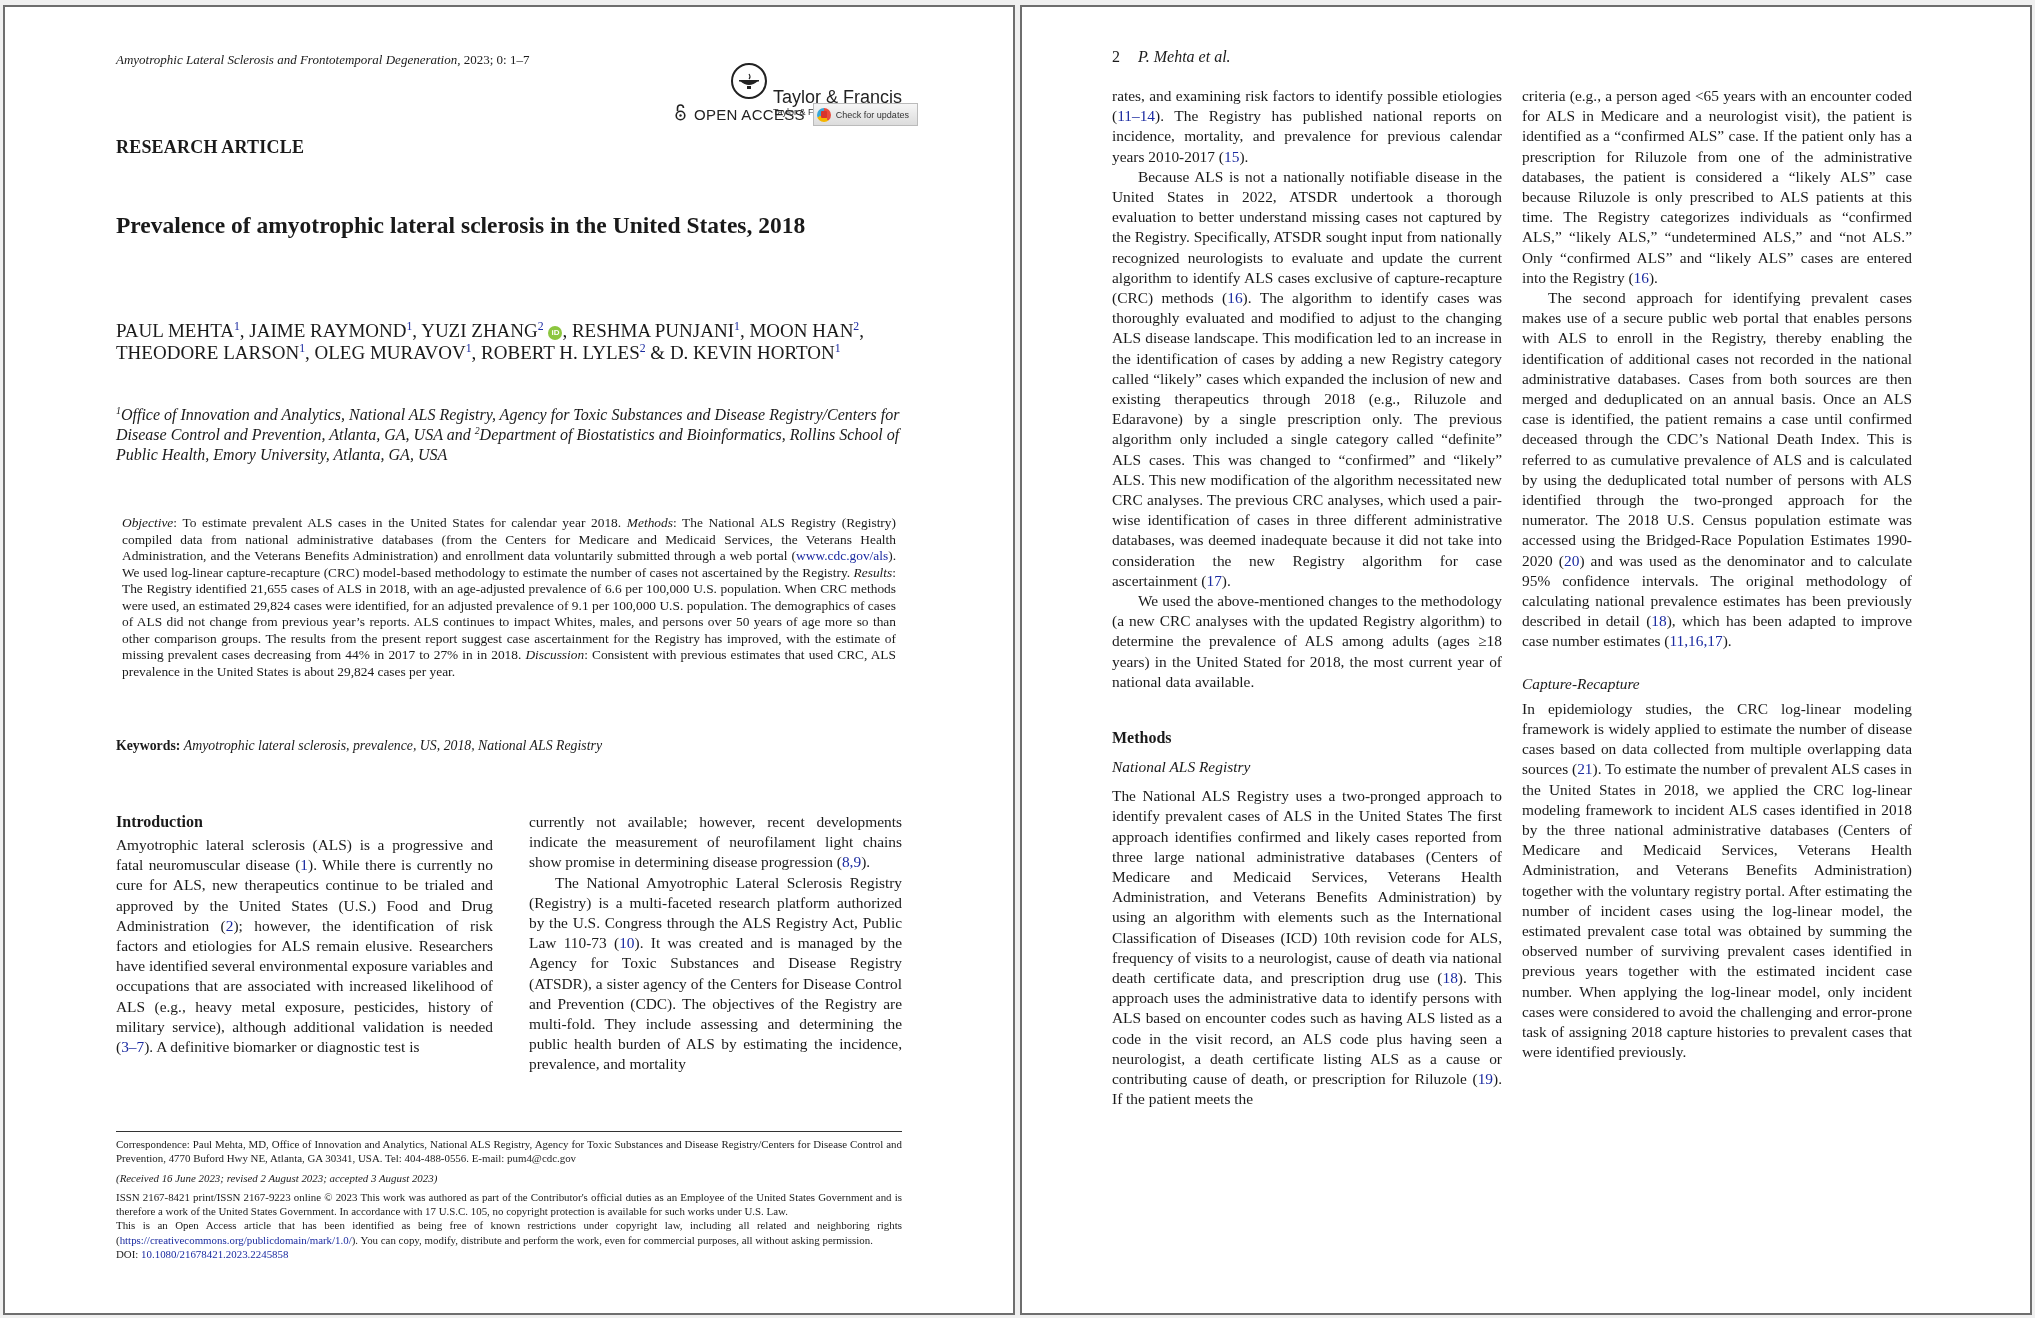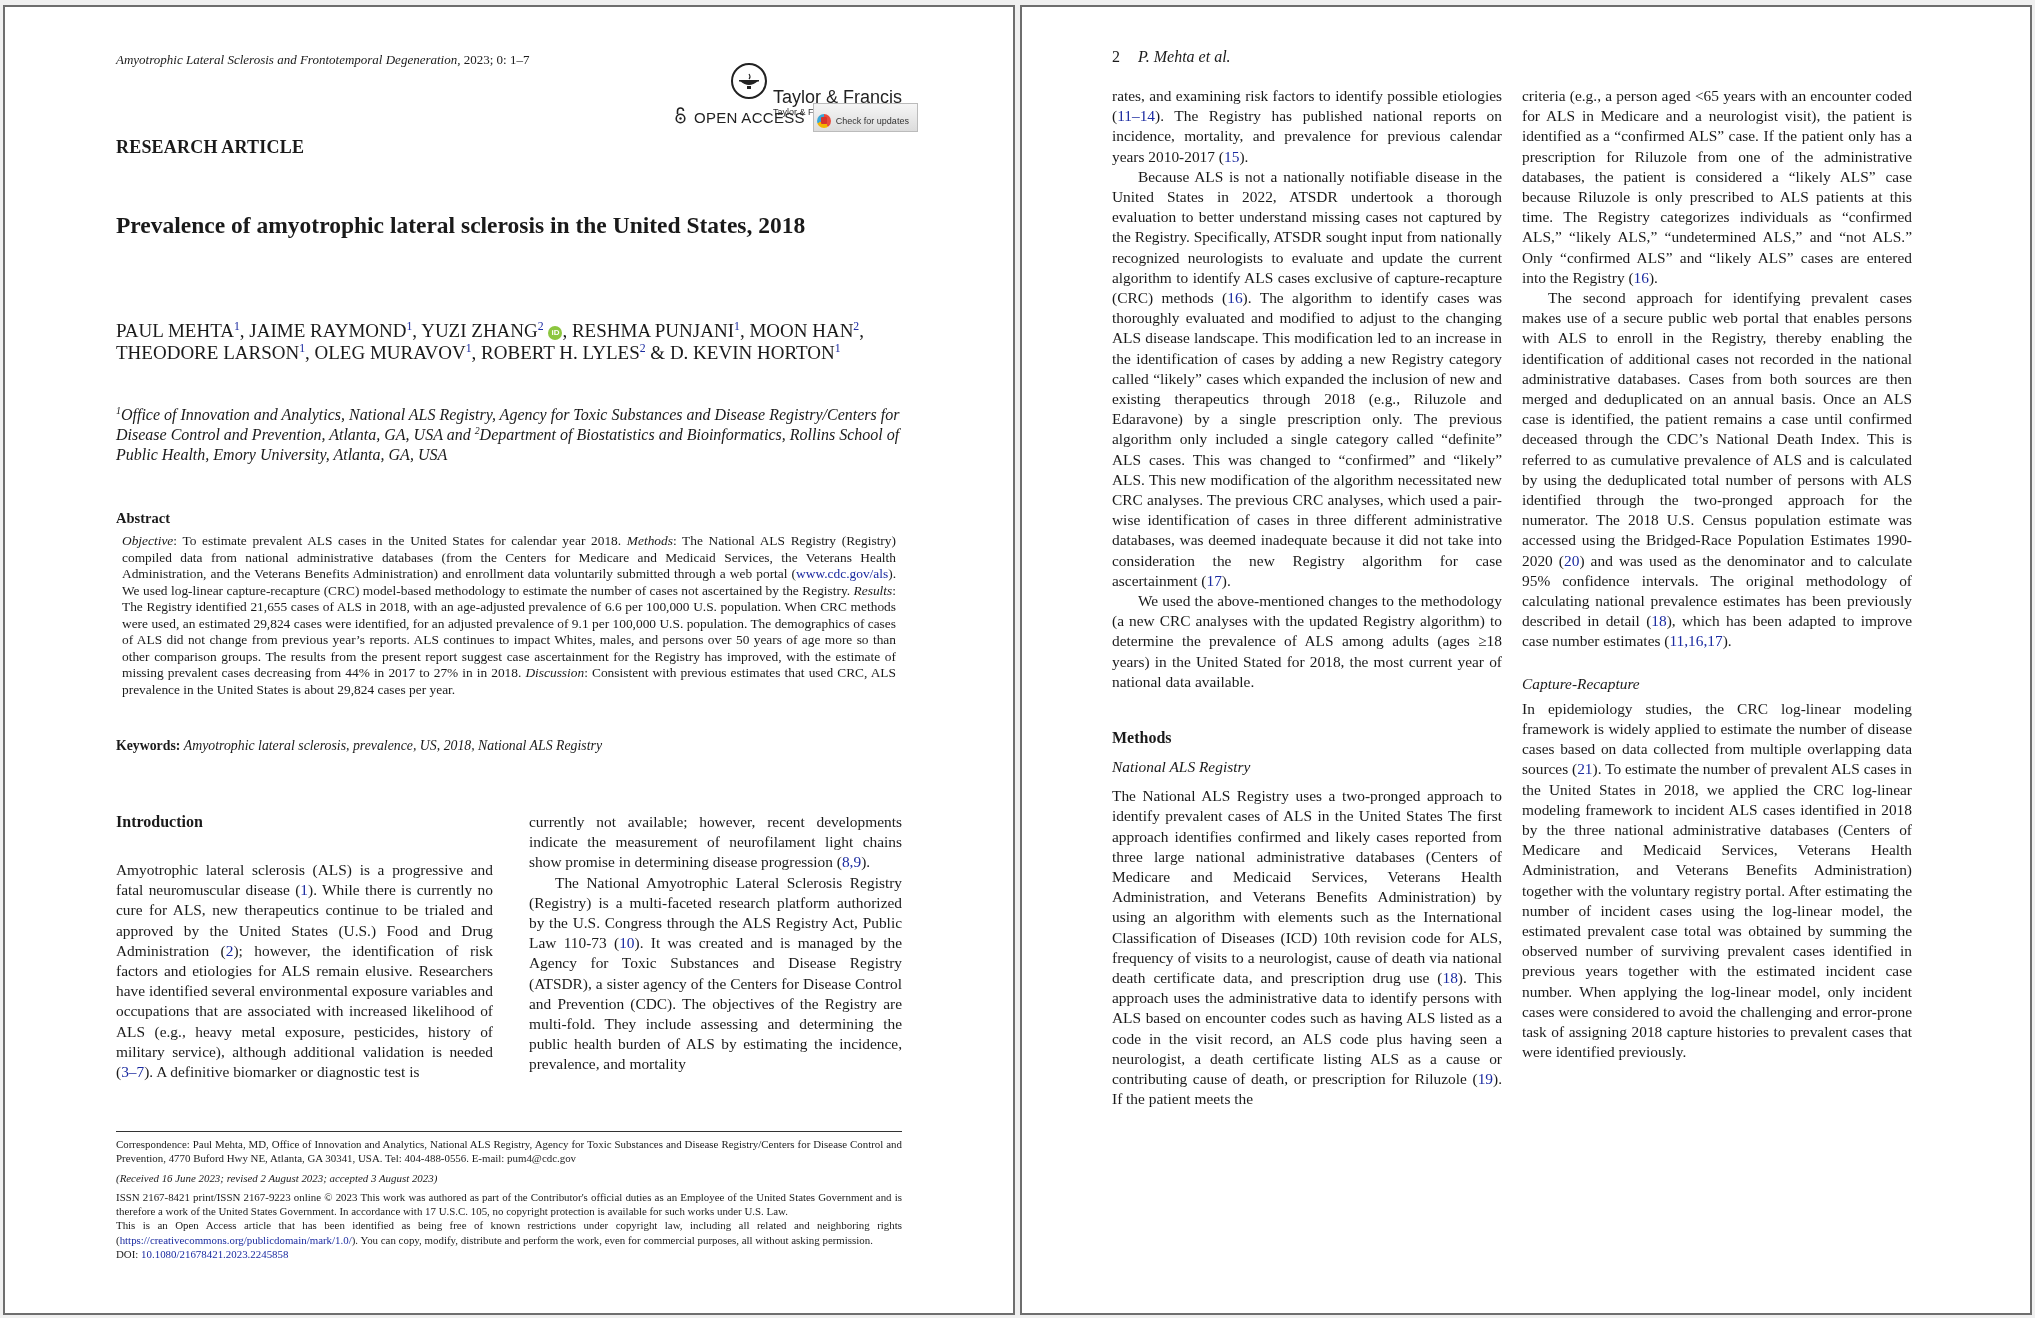--- a/index.html
+++ b/index.html
@@ -35,21 +35,21 @@
   }
   .tf-text { font-family: "Liberation Sans", sans-serif; line-height: 1; }
   .tf-text .big { font-size: 18px; color: #222; margin-top: 44px; }
   .tf-text .small { font-size: 9px; color: #333; margin-top: 2px; }
   .oa { position: absolute; left: 670px; top: 96px; display: flex; align-items: center; gap: 8px; }
   .oa-label { font-family: "Liberation Sans", sans-serif; font-size: 15px; color: #222; letter-spacing: 0.3px; }
   .check-btn {
     display: flex; align-items: center; gap: 5px;
     font-family: "Liberation Sans", sans-serif; font-size: 9px; color: #333;
     background: linear-gradient(#f6f6f6, #dcdcdc); border: 1px solid #bbb;
-    padding: 9px 8px 2px 3px; height: 16px; box-sizing: content-box;
+    padding: 3px 8px 2px 3px; height: 16px; box-sizing: content-box;
   }
   .check-icon { width: 14px; height: 14px; border-radius: 50%; background: conic-gradient(#e94b3c 0 40%, #f4b400 40% 70%, #3aa7d8 70% 100%); display: inline-block; position: relative; }
   .check-icon::after { content:""; position:absolute; left:4px; top:3px; width:6px; height:7px; background:#d8342c; border-radius:1px; }
 
   .article-type { position: absolute; left: 111px; top: 130px; font-weight: bold; font-size: 18px; letter-spacing: 0.2px; }
   .title { position: absolute; left: 111px; top: 204px; width: 780px; font-weight: bold; font-size: 23.5px; line-height: 28px; }
   .authors { position: absolute; left: 111px; top: 313px; width: 790px; font-size: 19px; line-height: 22px; }
   .orcid { display: inline-block; width: 14px; height: 14px; border-radius: 50%; background: #8cc63f; color: #fff; font-family: "Liberation Sans", sans-serif; font-size: 8px; text-align: center; line-height: 14px; vertical-align: middle; font-weight: bold; }
   .affil { position: absolute; left: 111px; top: 398px; width: 790px; font-style: italic; font-size: 16px; line-height: 20px; }
 
@@ -121,28 +121,27 @@
   <div class="article-type">RESEARCH ARTICLE</div>
   <div class="title">Prevalence of amyotrophic lateral sclerosis in the United States, 2018</div>
 
   <div class="authors">
     <span><span>PAUL MEHTA</span><sup class="blue">1</sup></span>, <span><span>JAIME RAYMOND</span><sup class="blue">1</sup></span>, <span><span>YUZI ZHANG</span><sup class="blue">2</sup></span> <span class="orcid">iD</span>, <span><span>RESHMA PUNJANI</span><sup class="blue">1</sup></span>, <span><span>MOON HAN</span><sup class="blue">2</sup></span>, <span><span>THEODORE LARSON</span><sup class="blue">1</sup></span>, <span><span>OLEG MURAVOV</span><sup class="blue">1</sup></span>, <span><span>ROBERT H. LYLES</span><sup class="blue">2</sup></span> &amp; <span><span>D. KEVIN HORTON</span><sup class="blue">1</sup></span>
   </div>
 
   <div class="affil"><sup>1</sup><span>Office of Innovation and Analytics, National ALS Registry, Agency for Toxic Substances and Disease Registry/Centers for Disease Control and Prevention, Atlanta, GA, USA and </span><sup>2</sup><span>Department of Biostatistics and Bioinformatics, Rollins School of Public Health, Emory University, Atlanta, GA, USA</span></div>
 
   <div class="abstract">
-    <h3>Abstract</h3>
     <p><i>Objective</i><span>: To estimate prevalent ALS cases in the United States for calendar year 2018. </span><i>Methods</i><span>: The National ALS Registry (Registry) compiled data from national administrative databases (from the Centers for Medicare and Medicaid Services, the Veterans Health Administration, and the Veterans Benefits Administration) and enrollment data voluntarily submitted through a web portal (</span><span class="link">www.cdc.gov/als</span><span>). We used log-linear capture-recapture (CRC) model-based method­ology to estimate the number of cases not ascertained by the Registry. </span><i>Results</i><span>: The Registry identified 21,655 cases of ALS in 2018, with an age-adjusted prevalence of 6.6 per 100,000 U.S. population. When CRC methods were used, an estimated 29,824 cases were identified, for an adjusted prevalence of 9.1 per 100,000 U.S. population. The demograph­ics of cases of ALS did not change from previous year’s reports. ALS continues to impact Whites, males, and persons over 50 years of age more so than other comparison groups. The results from the present report suggest case ascertain­ment for the Registry has improved, with the estimate of missing prevalent cases decreasing from 44% in 2017 to 27% in in 2018. </span><i>Discussion</i><span>: Consistent with previous estimates that used CRC, ALS prevalence in the United States is about 29,824 cases per year.</span></p>
   </div>
 
   <div class="keywords"><b>Keywords:</b> <i>Amyotrophic lateral sclerosis, prevalence, US, 2018, National ALS Registry</i></div>
 
   <div class="col" id="p1-col1">
-    <h2 style="margin-bottom:28px;">Introduction</h2>
+    <h2 style="margin-bottom:3px;">Introduction</h2>
     <p><span>Amyotrophic lateral sclerosis (ALS) is a progres­sive and fatal neuromuscular disease (</span><span class="ref">1</span><span>). While there is currently no cure for ALS, new therapeu­tics continue to be trialed and approved by the United States (U.S.) Food and Drug Administration (</span><span class="ref">2</span><span>); however, the identification of risk factors and etiologies for ALS remain elusive. Researchers have identified several environmental exposure variables and occupations that are associ­ated with increased likelihood of ALS (e.g., heavy metal exposure, pesticides, history of military service), although additional validation is needed (</span><span class="ref">3–7</span><span id="p1-flow">). A definitive biomarker or diagnostic test is</span></p>
   </div>
 
   <div class="col" id="p1-col2">
     <p><span id="p1-col2-start">currently not available; however, recent develop­ments indicate the measurement of neurofilament light chains show promise in determining disease progression (</span><span class="ref">8,9</span><span>).</span></p>
     <p class="indent"><span>The National Amyotrophic Lateral Sclerosis Registry (Registry) is a multi-faceted research plat­form authorized by the U.S. Congress through the ALS Registry Act, Public Law 110-73 (</span><span class="ref">10</span><span>). It was created and is managed by the Agency for Toxic Substances and Disease Registry (ATSDR), a sis­ter agency of the Centers for Disease Control and Prevention (CDC). The objectives of the Registry are multi-fold. They include assessing and deter­mining the public health burden of ALS by esti­mating the incidence, prevalence, and mortality</span></p>
   </div>
 
   <div class="footnote-rule"></div>
   <div class="footnotes">

